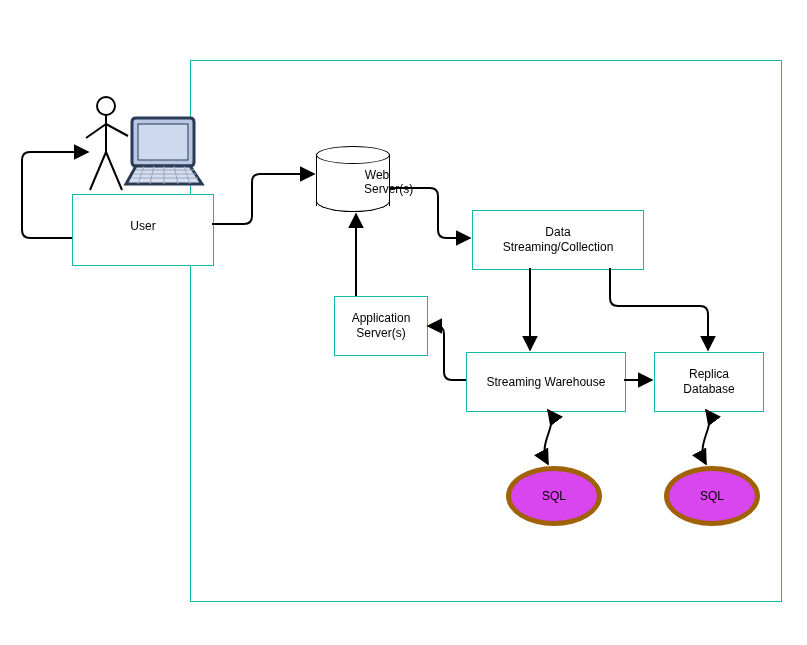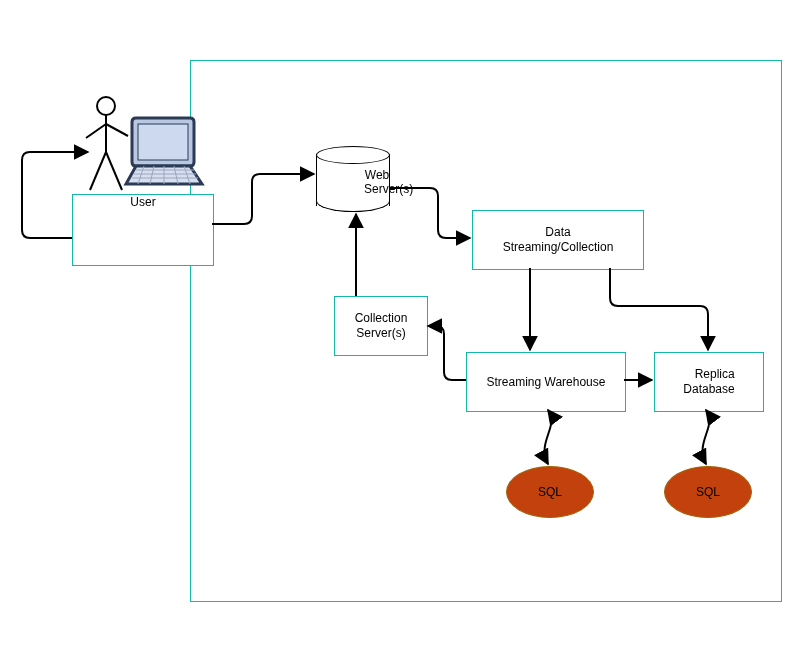--- a/index.html
+++ b/index.html
@@ -22,22 +22,22 @@
     border: 1px solid #14b8a6;
     background: #fff;
     display: flex;
     align-items: center;
     justify-content: center;
     text-align: center;
     line-height: 1.25;
   }
   .ellipse {
     position: absolute;
-    border: 1px solid #a16207;
-    background: #c2410c;
+    border: 5px solid #a16207;
+    background: #d946ef;
     border-radius: 50%;
     display: flex;
     align-items: center;
     justify-content: center;
   }
   .cyl {
     position: absolute;
   }
   .cyl .body {
     position: absolute;
@@ -80,21 +80,21 @@
     position: absolute;
   }
 </style>
 </head>
 <body>
 
 <div class="canvas">
 
   <div class="box" style="left:190px; top:60px; width:590px; height:540px; background:transparent;"></div>
 
-  <div class="box" style="left:72px; top:194px; width:140px; height:62px; align-items:flex-start; padding-bottom:8px;">
+  <div class="box" style="left:72px; top:194px; width:140px; height:62px; align-items:center; padding-bottom:8px;">
     <span>User</span>
   </div>
 
   <div class="laptop" style="left:78px; top:90px; width:130px; height:110px;">
     <svg viewBox="0 0 130 110" width="130" height="110">
 
       <circle cx="28" cy="16" r="9" fill="none" stroke="#000" stroke-width="2"></circle>
       <line x1="28" y1="25" x2="28" y2="62" stroke="#000" stroke-width="2"></line>
       <line x1="28" y1="34" x2="8" y2="48" stroke="#000" stroke-width="2"></line>
       <line x1="28" y1="34" x2="50" y2="46" stroke="#000" stroke-width="2"></line>
@@ -131,30 +131,30 @@
 Server(s)</span>
     </div>
   </div>
 
   <div class="box" style="left:472px; top:210px; width:170px; height:58px;">
     <span style="white-space:pre-line;">Data
 Streaming/Collection</span>
   </div>
 
   <div class="box" style="left:334px; top:296px; width:92px; height:58px;">
-    <span style="white-space:pre-line;">Collection
+    <span style="white-space:pre-line;">Application
 Server(s)</span>
   </div>
 
   <div class="box" style="left:466px; top:352px; width:158px; height:58px;">
     <span>Streaming Warehouse</span>
   </div>
 
   <div class="box" style="left:654px; top:352px; width:108px; height:58px;">
-    <span style="white-space:pre-line;text-align:right;">Replica
+    <span style="white-space:pre-line;">Replica
 Database</span>
   </div>
 
   <div class="ellipse" style="left:506px; top:466px; width:86px; height:50px;">
     <span>SQL</span>
   </div>
   <div class="ellipse" style="left:664px; top:466px; width:86px; height:50px;">
     <span>SQL</span>
   </div>
 

